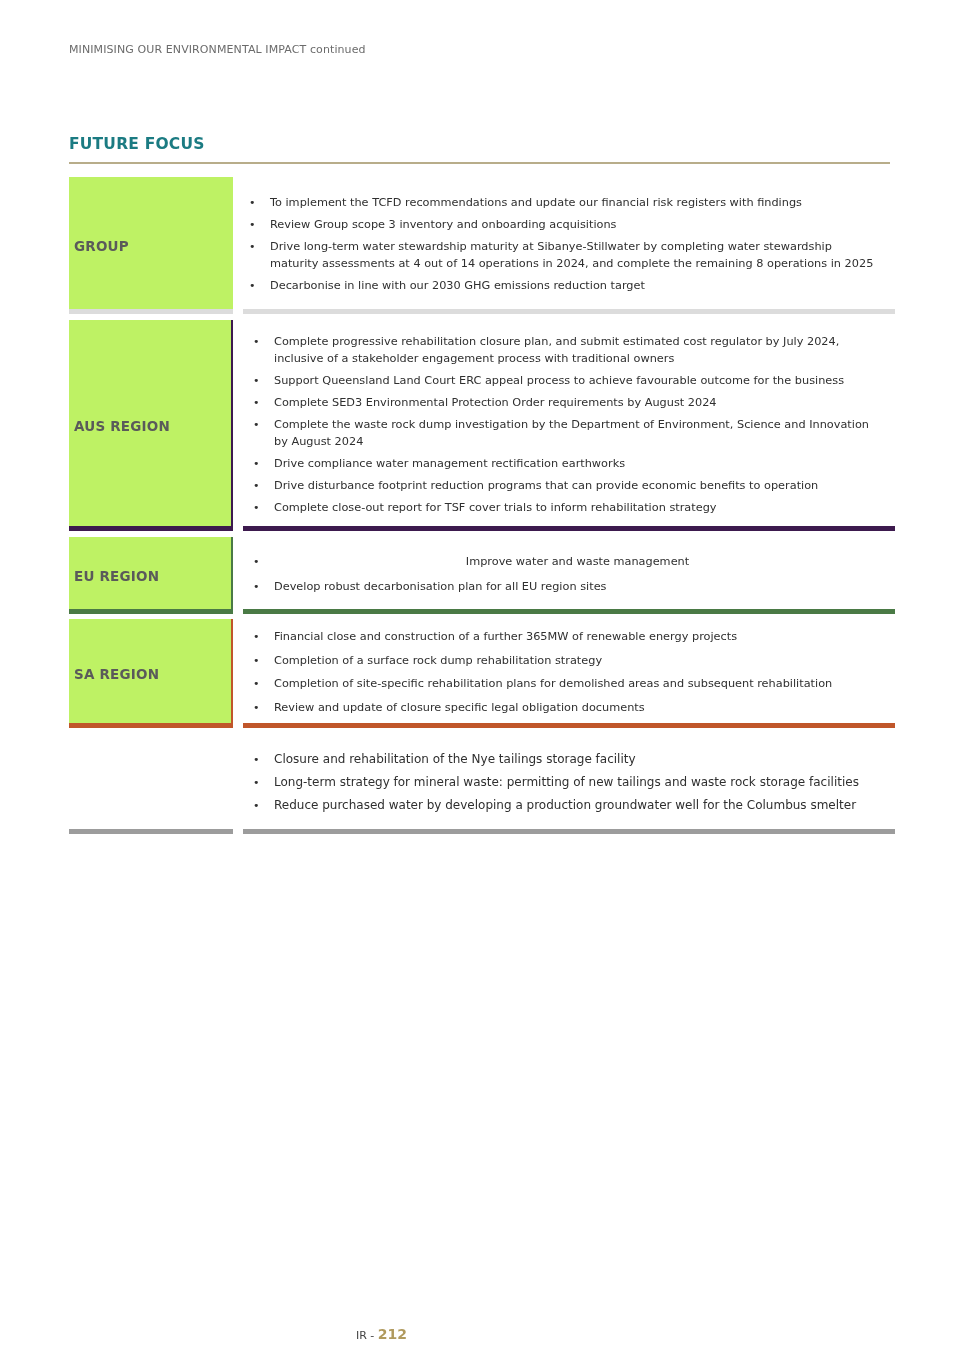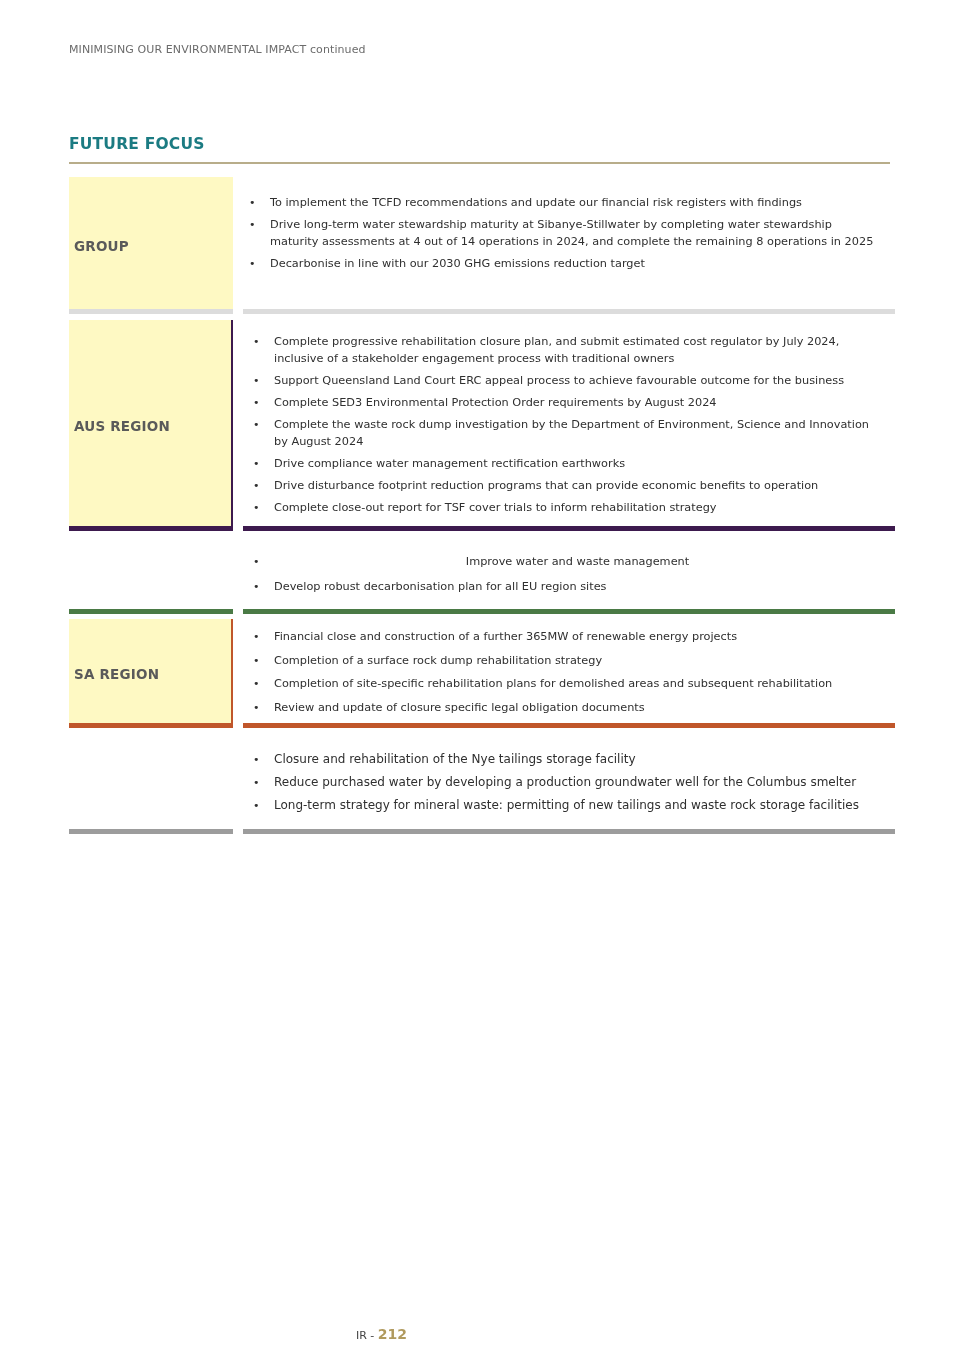--- a/index.html
+++ b/index.html
@@ -15,21 +15,21 @@
     position: absolute; left: 69px; top: 135px;
     font-size: 15.5px; font-weight: bold; color: #1b7b82; letter-spacing: 0.2px;
   }
   .title-rule {
     position: absolute; left: 69px; top: 162px; width: 821px; height: 2px;
     background: #b8ad8a;
   }
   .row { position: absolute; left: 69px; width: 826px; }
   .label-cell {
     position: absolute; left: 0; top: 0; width: 162px; bottom: 0;
-    background: #fef9c3; border-right: 2px solid transparent;
+    background: #bef264; border-right: 2px solid transparent;
     box-sizing: content-box;
   }
   .label-cell .label {
     position: absolute; left: 5px; top: 50%; transform: translateY(-50%);
     font-size: 13.5px; font-weight: bold; color: #5a5a5a; letter-spacing: 0.2px;
   }
   .label-bar {
     position: absolute; left: 0; width: 164px; height: 5px; bottom: 0;
   }
   .content-cell {
@@ -65,20 +65,21 @@
 <div class="title-rule"></div>
 
 <div class="row" style="top:177px;height:137px;">
   <div class="label-cell">
     <span class="label">GROUP</span>
   </div>
   <div class="label-bar" style="background: rgb(220, 220, 220);"></div>
   <div class="content-cell">
     <ul class="bullets" style="top:17px;">
       <li>To implement the TCFD recommendations and update our financial risk registers with findings</li>
+      <li>Review Group scope 3 inventory and onboarding acquisitions</li>
       <li>Drive long-term water stewardship maturity at Sibanye-Stillwater by completing water stewardship maturity assessments at 4 out of 14 operations in 2024, and complete the remaining 8 operations in 2025</li>
       <li>Decarbonise in line with our 2030 GHG emissions reduction target</li>
     </ul>
     <div class="content-bar" style="background: rgb(220, 220, 220);"></div>
   </div>
 </div>
 
 <div class="row" style="top:320px;height:211px;">
   <div class="label-cell" style="border-right-color: rgb(61, 26, 78);">
     <span class="label">AUS REGION</span>
@@ -92,20 +93,23 @@
       <li>Complete the waste rock dump investigation by the Department of Environment, Science and Innovation by August 2024</li>
       <li>Drive compliance water management rectification earthworks</li>
       <li>Drive disturbance footprint reduction programs that can provide economic benefits to operation</li>
       <li>Complete close-out report for TSF cover trials to inform rehabilitation strategy</li>
     </ul>
     <div class="content-bar" style="background: rgb(61, 26, 78);"></div>
   </div>
 </div>
 
 <div class="row" style="top:537px;height:77px;">
+  <div class="label-cell" style="border-right-color: rgb(74, 122, 69);">
+    <span class="label">EU REGION</span>
+  </div>
   <div class="label-bar" style="background: rgb(74, 122, 69);"></div>
   <div class="content-cell">
     <ul class="bullets" style="top:16px;left:4px;">
       <li style="margin-bottom:8px;text-align:center;">Improve water and waste management</li>
       <li>Develop robust decarbonisation plan for all EU region sites</li>
     </ul>
     <div class="content-bar" style="background: rgb(74, 122, 69);"></div>
   </div>
 </div>
 
@@ -123,22 +127,22 @@
     </ul>
     <div class="content-bar" style="background: rgb(192, 86, 42);"></div>
   </div>
 </div>
 
 <div class="row" style="top:733px;height:101px;">
   <div class="label-bar" style="background: rgb(156, 156, 156);"></div>
   <div class="content-cell">
     <ul class="bullets small" style="top:18px;left:4px;">
       <li>Closure and rehabilitation of the Nye tailings storage facility</li>
+      <li>Long-term strategy for mineral waste: permitting of new tailings and waste rock storage facilities</li>
       <li>Reduce purchased water by developing a production groundwater well for the Columbus smelter</li>
-      <li>Long-term strategy for mineral waste: permitting of new tailings and waste rock storage facilities</li>
     </ul>
     <div class="content-bar" style="background: rgb(156, 156, 156);"></div>
   </div>
 </div>
 
 <div class="footer">
   <span>IR - </span><span class="page-num">212</span>
 </div>
 
 </body></html>

